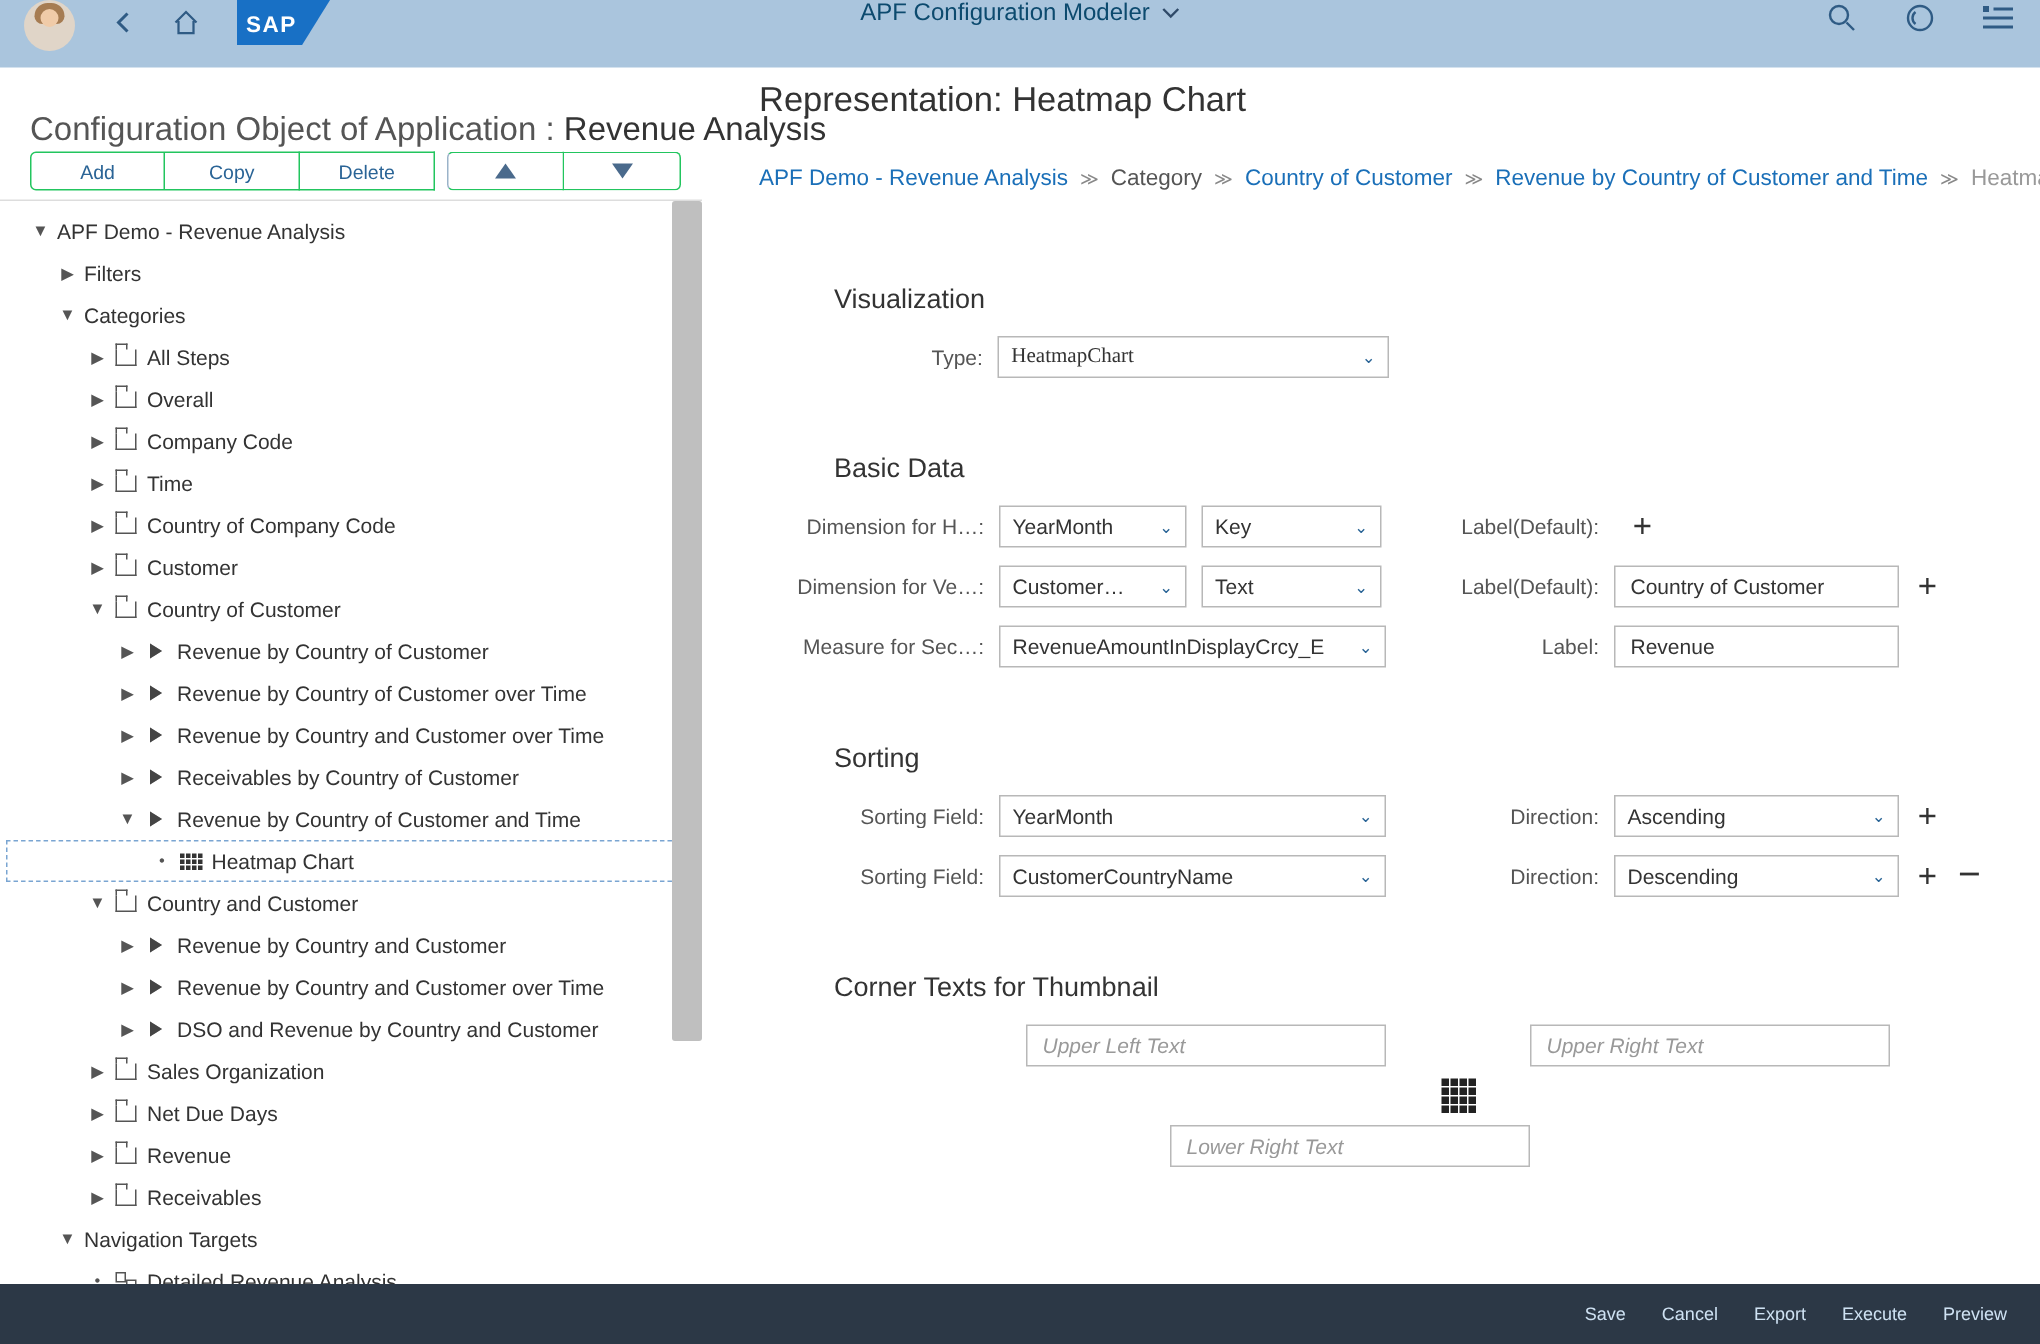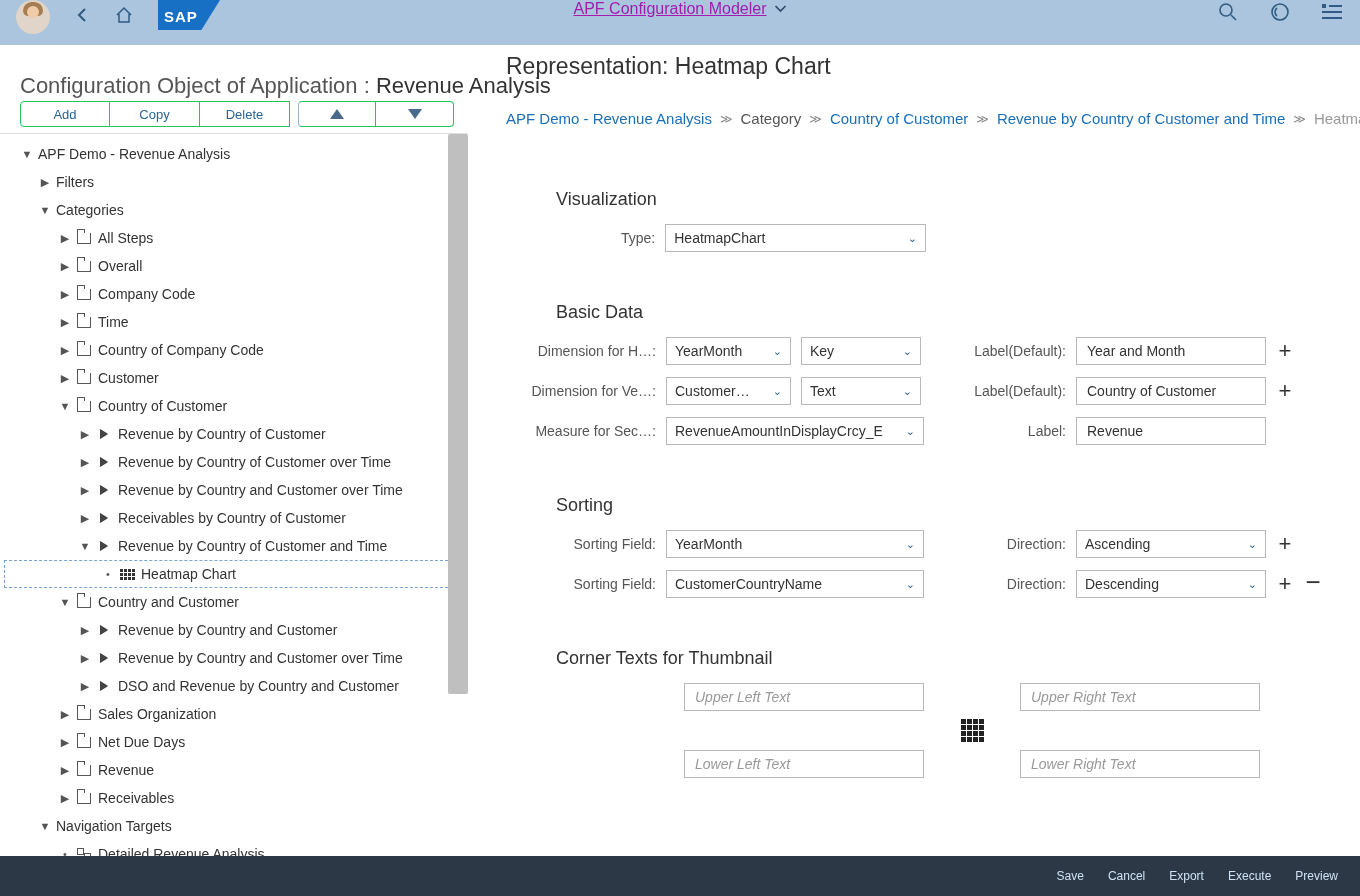--- a/index.html
+++ b/index.html
@@ -11,21 +11,21 @@
   .avatar { width:34px; height:34px; border-radius:50%; background:#e0d5c8; display:flex; align-items:flex-end; justify-content:center; overflow:hidden; margin-right:20px; }
   .avatar { position:relative; }
   .avatar::before { content:""; position:absolute; top:2px; left:50%; transform:translateX(-50%); width:20px; height:14px; background:#a67c52; border-radius:10px 10px 6px 6px; }
   .avatar::after { content:""; position:absolute; top:6px; left:50%; transform:translateX(-50%); width:12px; height:12px; background:#f0cba8; border-radius:50%; }
   .shell-icon { width:24px; height:24px; margin-right:18px; color:#2f5b84; display:flex; align-items:center; justify-content:center; font-size:18px; cursor:pointer; }
   .shell-nav { display:flex; align-items:center; }
   .sap-logo-wrap { width:62px; height:30px; position:relative; margin-left:4px; }
   .sap-logo-shape { position:absolute; inset:0; background:#1870c5; clip-path: polygon(0 0, 100% 0, 70% 100%, 0 100%); }
   .sap-logo-top { position:absolute; top:0; left:0; right:0; height:6px; background:#8db6d6; clip-path: polygon(0 0, 100% 0, 94% 100%, 0 100%); }
   .sap-logo-text { position:absolute; left:6px; top:8px; color:#fff; font-weight:bold; font-size:15px; letter-spacing:1px; }
-  .shell-title-wrap { position:absolute; left:50%; transform:translateX(-50%); display:flex; align-items:center; color:#a21caf; font-size:16px;text-decoration:underline; }
+  .shell-title-wrap { position:absolute; left:50%; transform:translateX(-50%); display:flex; align-items:center; color:#0c4a6e; font-size:16px; }
   .shell-title-wrap .chev { margin-left:8px; font-size:12px; }
   .shell-right { margin-left:auto; display:flex; align-items:center; }
   .shell-right .shell-icon { margin-right:0; margin-left:28px; font-size:20px; }
 
   
   .page-header { padding:16px 20px 6px; font-size:22px; color:#333; }
   .page-header .prefix { color:#555; }
   .page-header .name { font-weight:400; }
 
   
@@ -86,21 +86,21 @@
   .section-title { font-size:18px; color:#333; margin:50px 0 14px 50px; }
   .section-title.first { margin-top:62px; }
   .form-label { width:160px; text-align:right; color:#555; font-size:14px; padding-right:10px; white-space:nowrap; overflow:hidden; text-overflow:ellipsis; }
   .combo, .tinput {
     height:28px; border:1px solid #b8b8b8; background:#fff; display:flex; align-items:center; padding:0 8px; font-size:14px; color:#333; position:relative;
   }
   .combo { justify-content:space-between; cursor:pointer; }
   .combo .caret { color:#2a6496; font-size:11px; margin-left:6px; }
   .tinput input { border:none; outline:none; width:100%; font-size:14px; color:#333; font-style:normal; }
   .tinput input::placeholder { color:#999; font-style:italic; }
-  .w250 { width:262px; } .w125 { width:125px; } .w190 { width:190px; }
+  .w250 { width:262px;font-family:Liberation Serif, serif; } .w125 { width:125px; } .w190 { width:190px; }
   .plus, .minus { width:18px; font-size:22px; color:#333; text-align:center; cursor:pointer; line-height:20px; margin-left:10px; }
   .minus { font-size:26px; position:relative; top:-2px; }
 
   .form-block { margin-left:0; }
   .row2col { display:flex; align-items:center; }
   .col-left { display:flex; align-items:center; width:420px; }
   .col-left .form-label { width:160px; }
   .col-right { display:flex; align-items:center; margin-left:30px; }
   .col-right .form-label { width:120px; }
 
@@ -434,23 +434,20 @@
               <span class="caret">⌄</span>
             </div>
           <div style="width:10px;"></div>
           <div class="combo" style="width:120px;">
               <span>Key</span>
               <span class="caret">⌄</span>
             </div>
         </div>
         <div class="col-right">
           <div class="form-label">Label(Default):</div>
-          <div class="tinput w190">
-              <input value="Year and Month" style="">
-            </div>
           <div class="plus">+</div>
         </div>
       </div>
       <div class="row2col" style="margin-bottom:12px;">
         <div class="col-left">
           <div class="form-label">Dimension for Ve…:</div>
           <div class="combo w125">
               <span>Customer…</span>
               <span class="caret">⌄</span>
             </div>
@@ -553,23 +550,20 @@
               <span></span>
             <span></span>
               <span></span>
               <span></span>
               <span></span>
           </span>
         </div>
         <div style="width:240px;"></div>
       </div>
       <div class="corner-row" style="margin-top:8px;">
-        <div class="tinput">
-            <input placeholder="Lower Left Text" style="">
-          </div>
         <div class="corner-sep"></div>
         <div class="tinput">
             <input placeholder="Lower Right Text" style="">
           </div>
       </div>
     </div>
 
   </div>
 
 </div>

